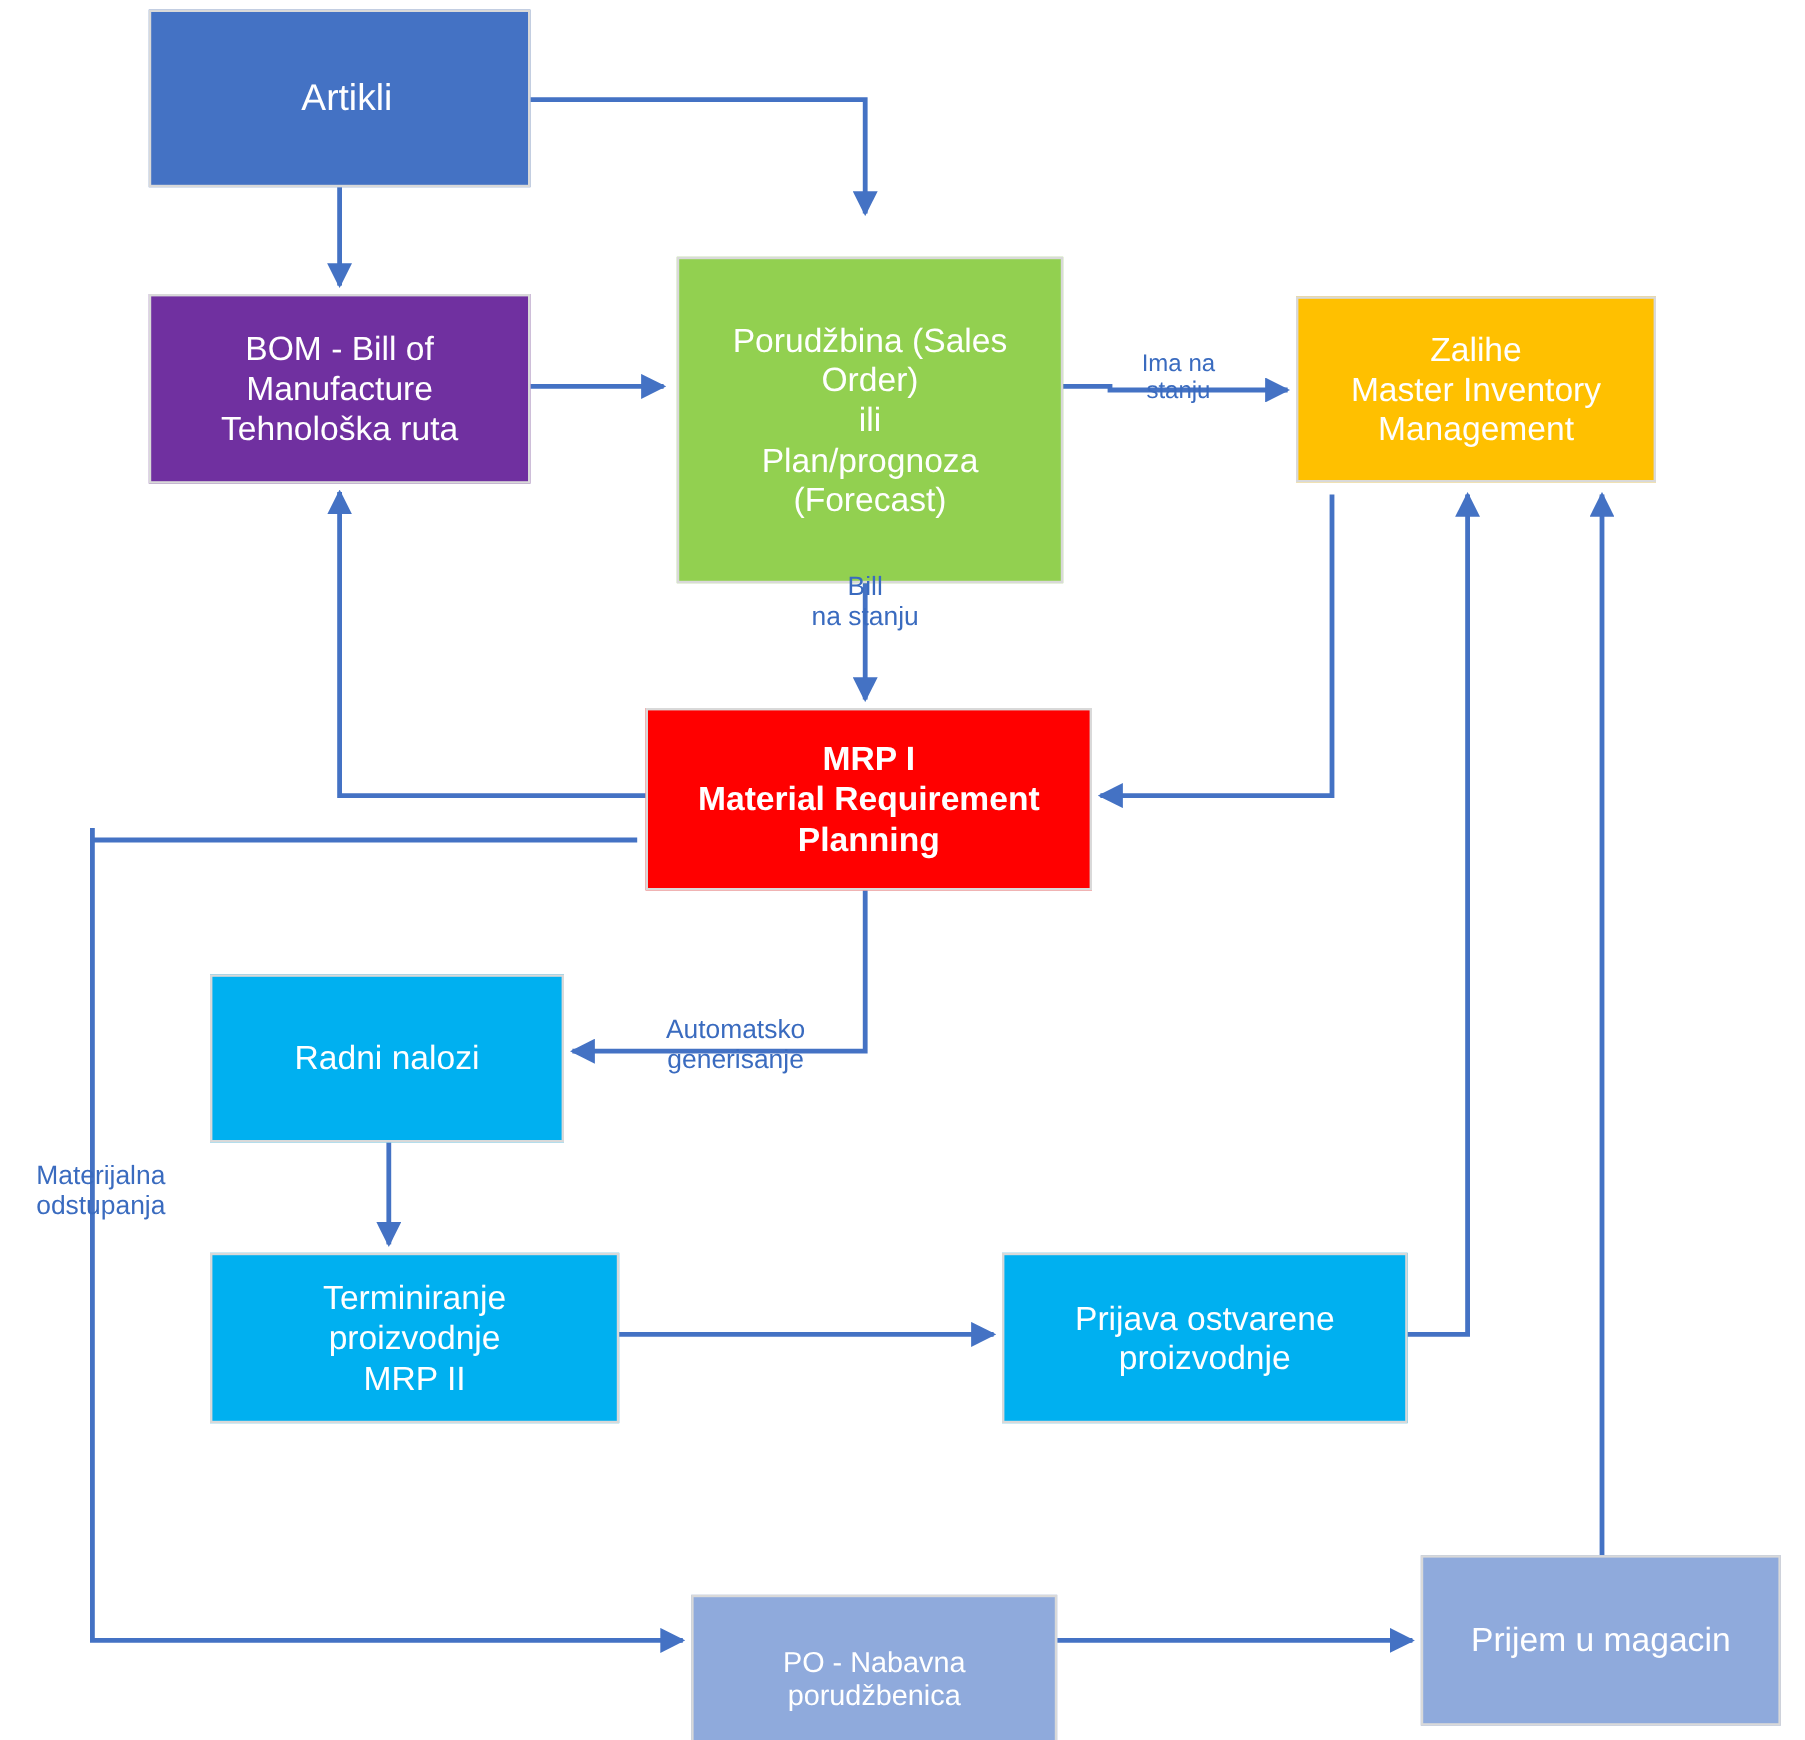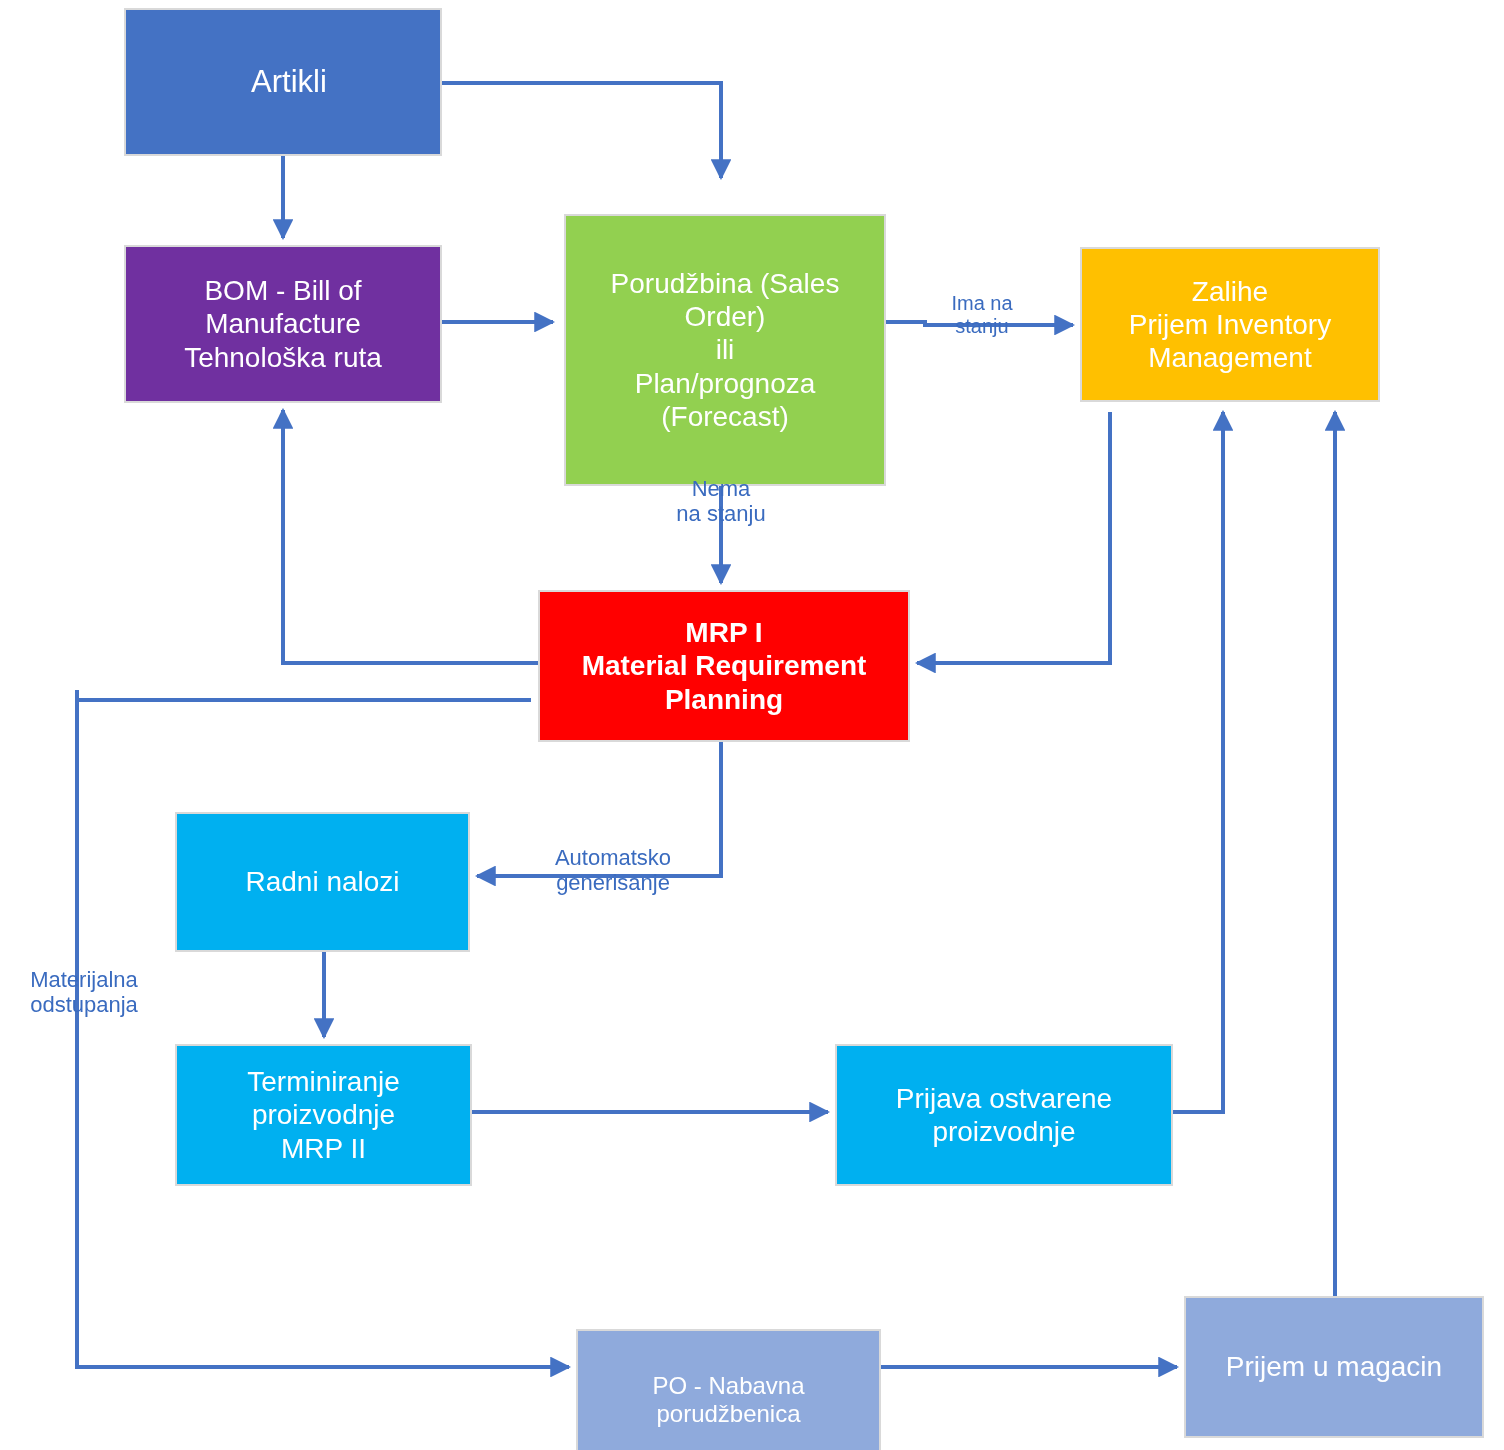--- a/index.html
+++ b/index.html
@@ -85,45 +85,45 @@
 Manufacture
 Tehnološka ruta</div>
 
   <div class="node" style="left: 564px; top: 185px; width: 322px; height: 272px; background: rgb(146, 208, 80); font-size: 28px; margin-top: 29px;">Porudžbina (Sales
 Order)
 ili
 Plan/prognoza
 (Forecast)</div>
 
   <div class="node" style="left: 1080px; top: 247px; width: 300px; height: 155px; background: rgb(255, 192, 0); font-size: 28px;">Zalihe
-Prijem Inventory
+Master Inventory
 Management</div>
 
   <div class="node bold" style="left: 538px; top: 590px; width: 372px; height: 152px; background: rgb(255, 0, 0); font-size: 28px;">MRP I
 Material Requirement
 Planning</div>
 
   <div class="node" style="left: 175px; top: 812px; width: 295px; height: 140px; background: rgb(0, 176, 240); font-size: 28px;">Radni nalozi</div>
 
-  <div class="node" style="left: 175px; top: 1044px; width: 297px; height: 142px; background: rgb(0, 176, 240); font-size: 28px;">Terminiranje
+  <div class="node" style="left: 175px; top: 1044px; width: 341px; height: 142px; background: rgb(0, 176, 240); font-size: 28px;">Terminiranje
 proizvodnje
 MRP II</div>
 
   <div class="node" style="left: 835px; top: 1044px; width: 338px; height: 142px; background: rgb(0, 176, 240); font-size: 28px;">Prijava ostvarene
 proizvodnje</div>
 
   <div class="node" style="left: 576px; top: 1296px; width: 305px; height: 142px; background: rgb(143, 170, 220); font-size: 24px; margin-top: 33px;">PO - Nabavna
 porudžbenica</div>
 
   <div class="node" style="left: 1184px; top: 1296px; width: 300px; height: 142px; background: rgb(143, 170, 220); font-size: 28px;">Prijem u magacin</div>
 
   <div class="edge-label" style="left: 932px; top: 292px; width: 100px; font-size: 20px;">Ima na
 stanju</div>
 
-  <div class="edge-label" style="left: 660px; top: 476px; width: 122px; font-size: 22px;">Nema
+  <div class="edge-label" style="left: 660px; top: 476px; width: 122px; font-size: 22px;">Bill
 na stanju</div>
 
   <div class="edge-label" style="left: 538px; top: 845px; width: 150px; font-size: 22px;">Automatsko
 generisanje</div>
 
   <div class="edge-label" style="left: 14px; top: 967px; width: 140px; font-size: 22px;">Materijalna
 odstupanja</div>
 
 </div>
 

